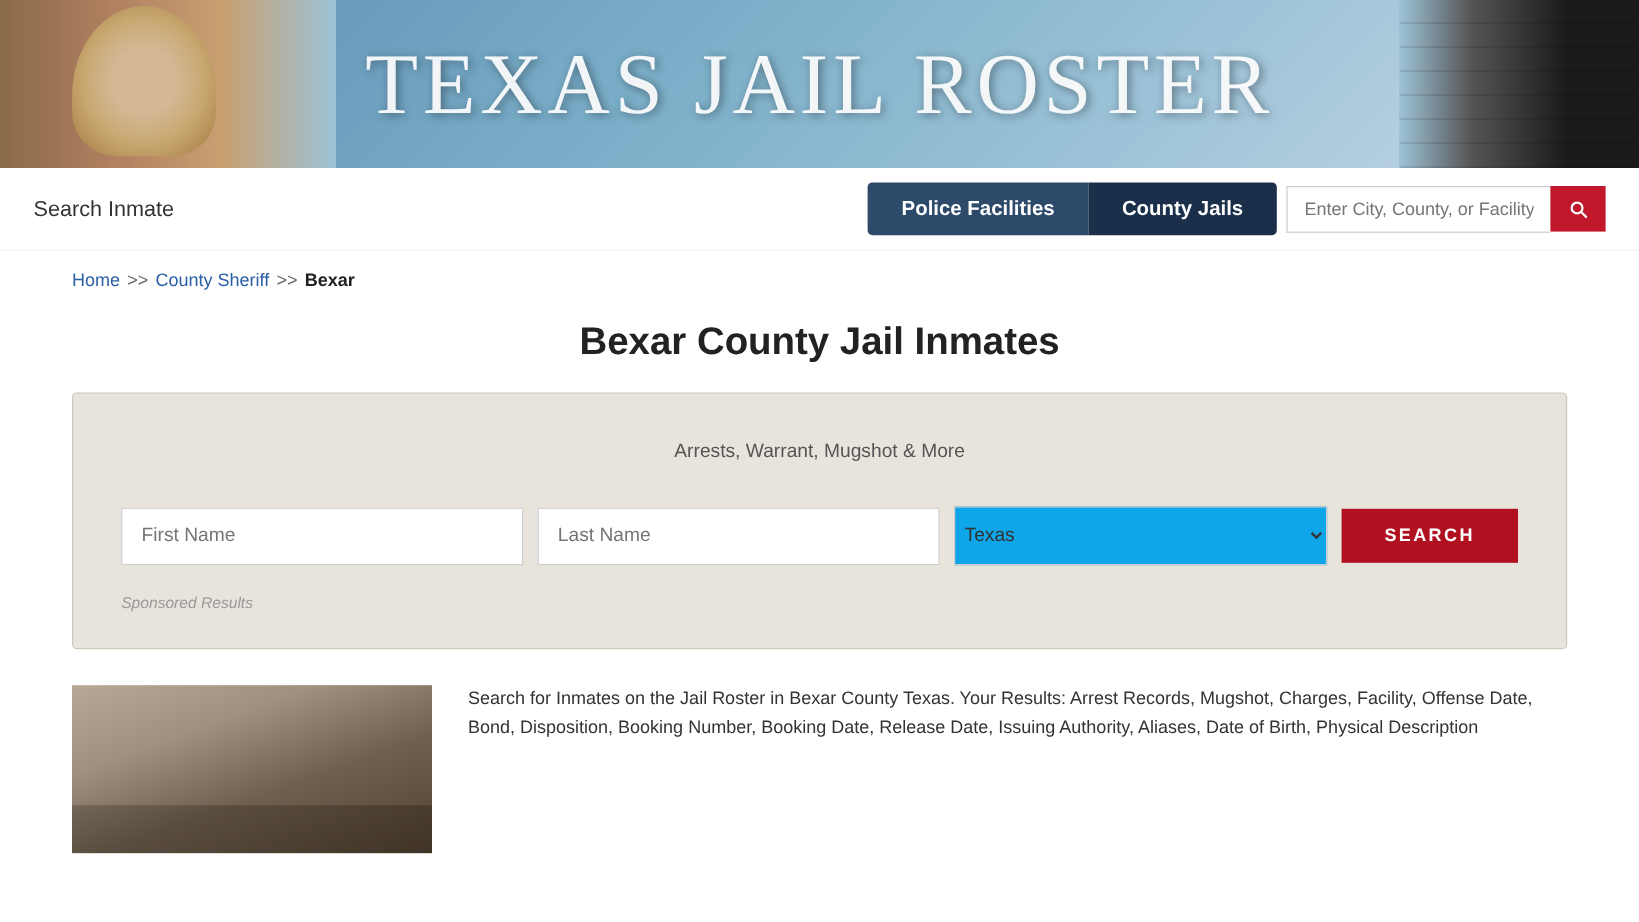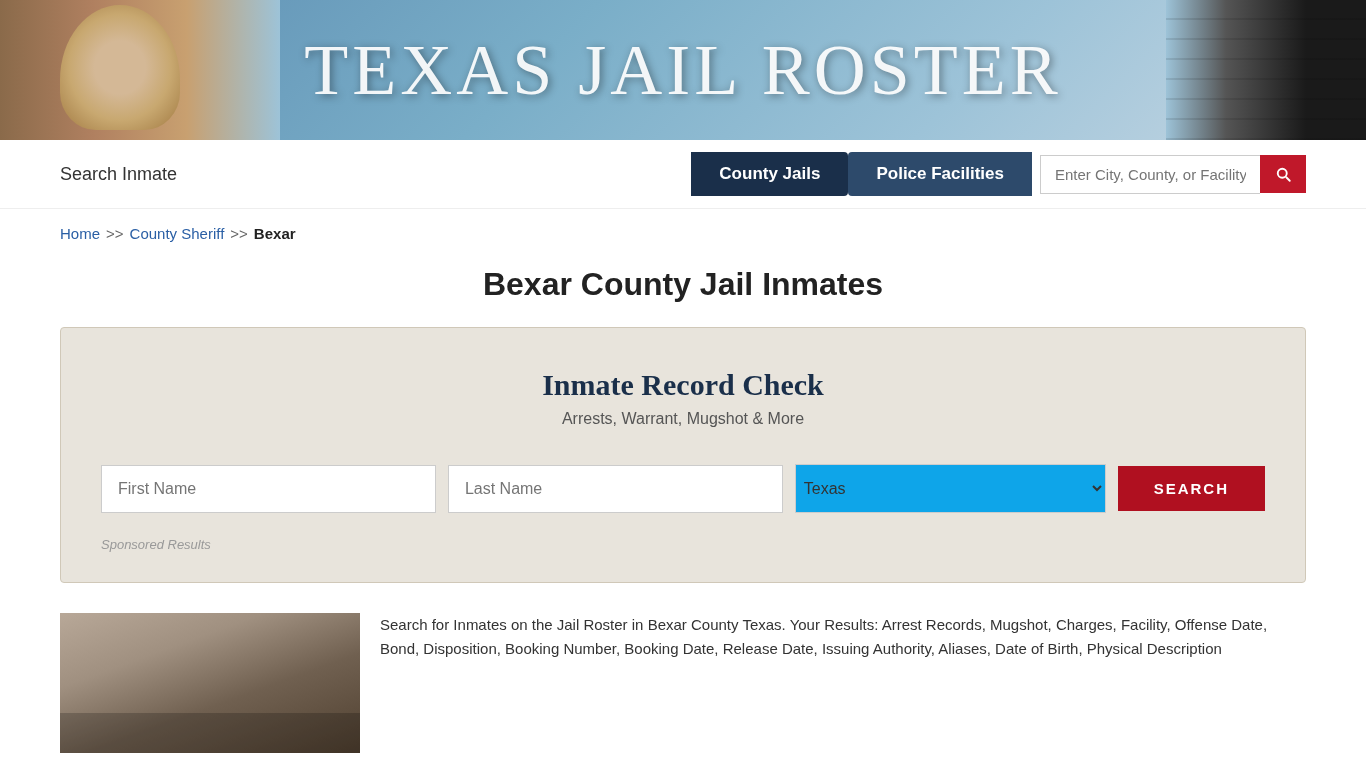--- a/index.html
+++ b/index.html
@@ -61,21 +61,21 @@
       background: repeating-linear-gradient(
         0deg,
         rgba(0,0,0,0.1) 0px, rgba(0,0,0,0.1) 2px,
         transparent 2px, transparent 20px
       ), linear-gradient(to left, #1a1a1a 30%, #555 70%, #9dc3d8 100%);
     }
 
     
     #nav-bar {
       width: 1366px;
-      padding: 12px 60px;
+      padding: 12px 28px;
       display: flex;
       align-items: center;
       justify-content: space-between;
       border-bottom: 1px solid #eee;
     }
     #search-inmate-label {
       font-size: 18px;
       color: #333;
       font-family: Arial, sans-serif;
     }
@@ -229,21 +229,21 @@
     #sponsored-label {
       font-family: Arial, sans-serif;
       font-size: 13px;
       color: #999;
       font-style: italic;
     }
 
     
     #bottom-section {
       display: flex;
-      gap: 20px;
+      gap: 30px;
       margin: 0 60px;
       padding-bottom: 20px;
     }
     #bottom-image {
       width: 300px;
       height: 140px;
       background: linear-gradient(160deg, #b8a898 0%, #a09080 30%, #706050 60%, #504030 100%);
       flex-shrink: 0;
       position: relative;
       overflow: hidden;
@@ -269,22 +269,22 @@
 
 <div id="header-banner">
   <div class="banner-left-img"></div>
   <span class="banner-title">Texas Jail Roster</span>
   <div class="banner-right-img"></div>
 </div>
 
 <div id="nav-bar">
   <span id="search-inmate-label">Search Inmate</span>
   <div id="nav-right">
+    <button class="nav-tab nav-tab-police">Police Facilities</button>
     <button class="nav-tab nav-tab-county">County Jails</button>
-    <button class="nav-tab nav-tab-police">Police Facilities</button>
     <div id="facility-search-wrapper">
       <input id="facility-search-input" type="text" placeholder="Enter City, County, or Facility" style="">
       <button id="facility-search-button">
         <svg viewBox="0 0 24 24" xmlns="http://www.w3.org/2000/svg">
           <path d="M21 21l-4.35-4.35M17 11A6 6 0 1 1 5 11a6 6 0 0 1 12 0z" stroke="white" stroke-width="2.5" fill="none" stroke-linecap="round"></path>
         </svg>
       </button>
     </div>
   </div>
 </div>
@@ -293,21 +293,20 @@
   <a class="breadcrumb-link">Home</a>
   <span class="breadcrumb-separator">&gt;&gt;</span>
   <a class="breadcrumb-link">County Sheriff</a>
   <span class="breadcrumb-separator">&gt;&gt;</span>
   <span class="breadcrumb-current">Bexar</span>
 </div>
 
 <h1 id="page-title">Bexar County Jail Inmates</h1>
 
 <div id="record-check-box">
-  <div id="record-check-title">Inmate Record Check</div>
   <div id="record-check-subtitle">Arrests, Warrant, Mugshot &amp; More</div>
   <div id="record-check-form">
     <input class="form-input" type="text" placeholder="First Name" style="">
     <input class="form-input" type="text" placeholder="Last Name" style="">
     <select id="state-select"><option value="Alabama">Alabama</option><option value="Alaska">Alaska</option><option value="Arizona">Arizona</option><option value="Arkansas">Arkansas</option><option value="California">California</option><option value="Colorado">Colorado</option><option value="Connecticut">Connecticut</option><option value="Delaware">Delaware</option><option value="Florida">Florida</option><option value="Georgia">Georgia</option><option value="Hawaii">Hawaii</option><option value="Idaho">Idaho</option><option value="Illinois">Illinois</option><option value="Indiana">Indiana</option><option value="Iowa">Iowa</option><option value="Kansas">Kansas</option><option value="Kentucky">Kentucky</option><option value="Louisiana">Louisiana</option><option value="Maine">Maine</option><option value="Maryland">Maryland</option><option value="Massachusetts">Massachusetts</option><option value="Michigan">Michigan</option><option value="Minnesota">Minnesota</option><option value="Mississippi">Mississippi</option><option value="Missouri">Missouri</option><option value="Montana">Montana</option><option value="Nebraska">Nebraska</option><option value="Nevada">Nevada</option><option value="New Hampshire">New Hampshire</option><option value="New Jersey">New Jersey</option><option value="New Mexico">New Mexico</option><option value="New York">New York</option><option value="North Carolina">North Carolina</option><option value="North Dakota">North Dakota</option><option value="Ohio">Ohio</option><option value="Oklahoma">Oklahoma</option><option value="Oregon">Oregon</option><option value="Pennsylvania">Pennsylvania</option><option value="Rhode Island">Rhode Island</option><option value="South Carolina">South Carolina</option><option value="South Dakota">South Dakota</option><option value="Tennessee">Tennessee</option><option value="Texas" selected="">Texas</option><option value="Utah">Utah</option><option value="Vermont">Vermont</option><option value="Virginia">Virginia</option><option value="Washington">Washington</option><option value="West Virginia">West Virginia</option><option value="Wisconsin">Wisconsin</option><option value="Wyoming">Wyoming</option></select>
     <button id="search-btn">SEARCH</button>
   </div>
   <div id="sponsored-label">Sponsored Results</div>
 </div>
 

